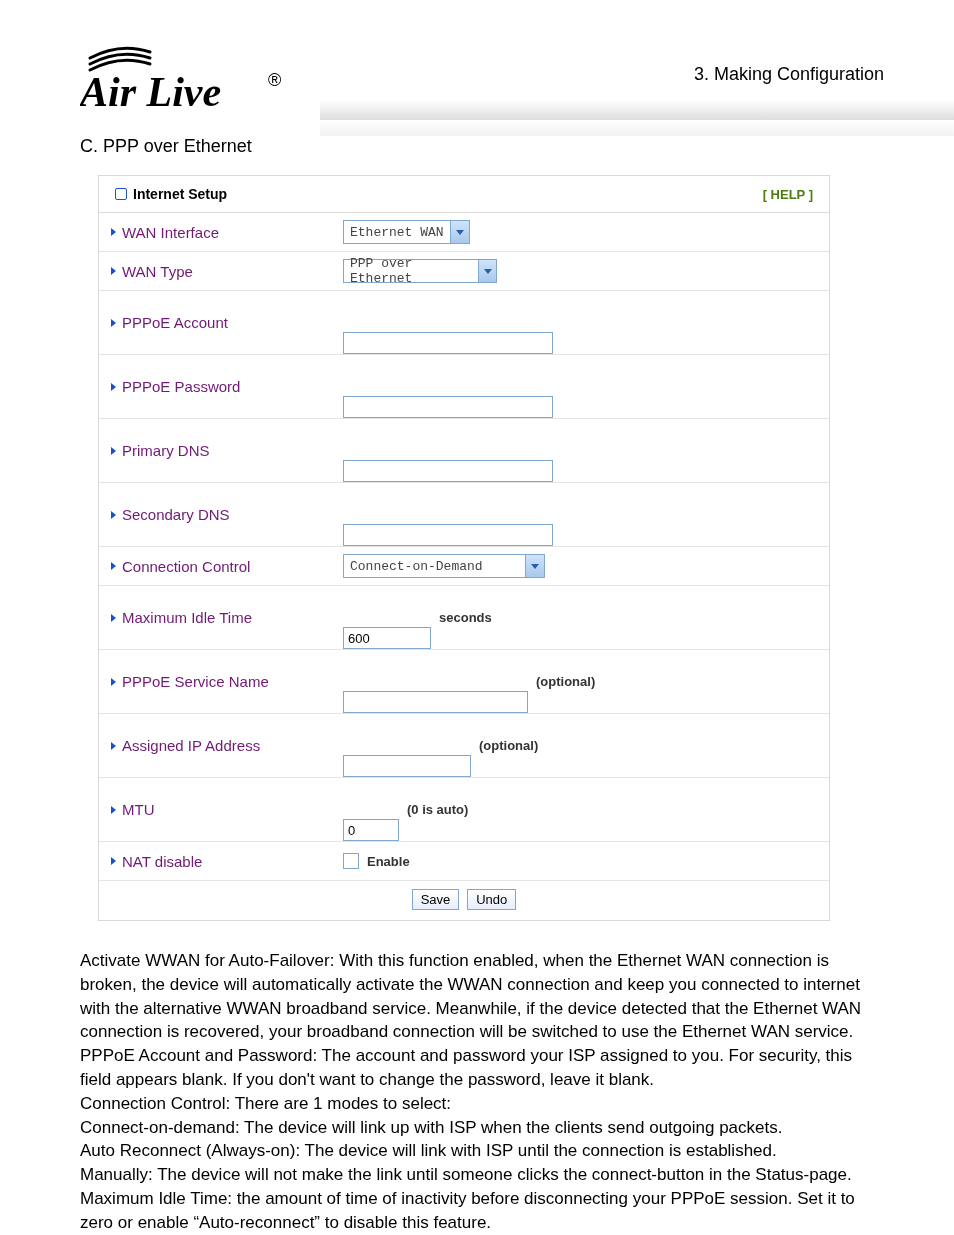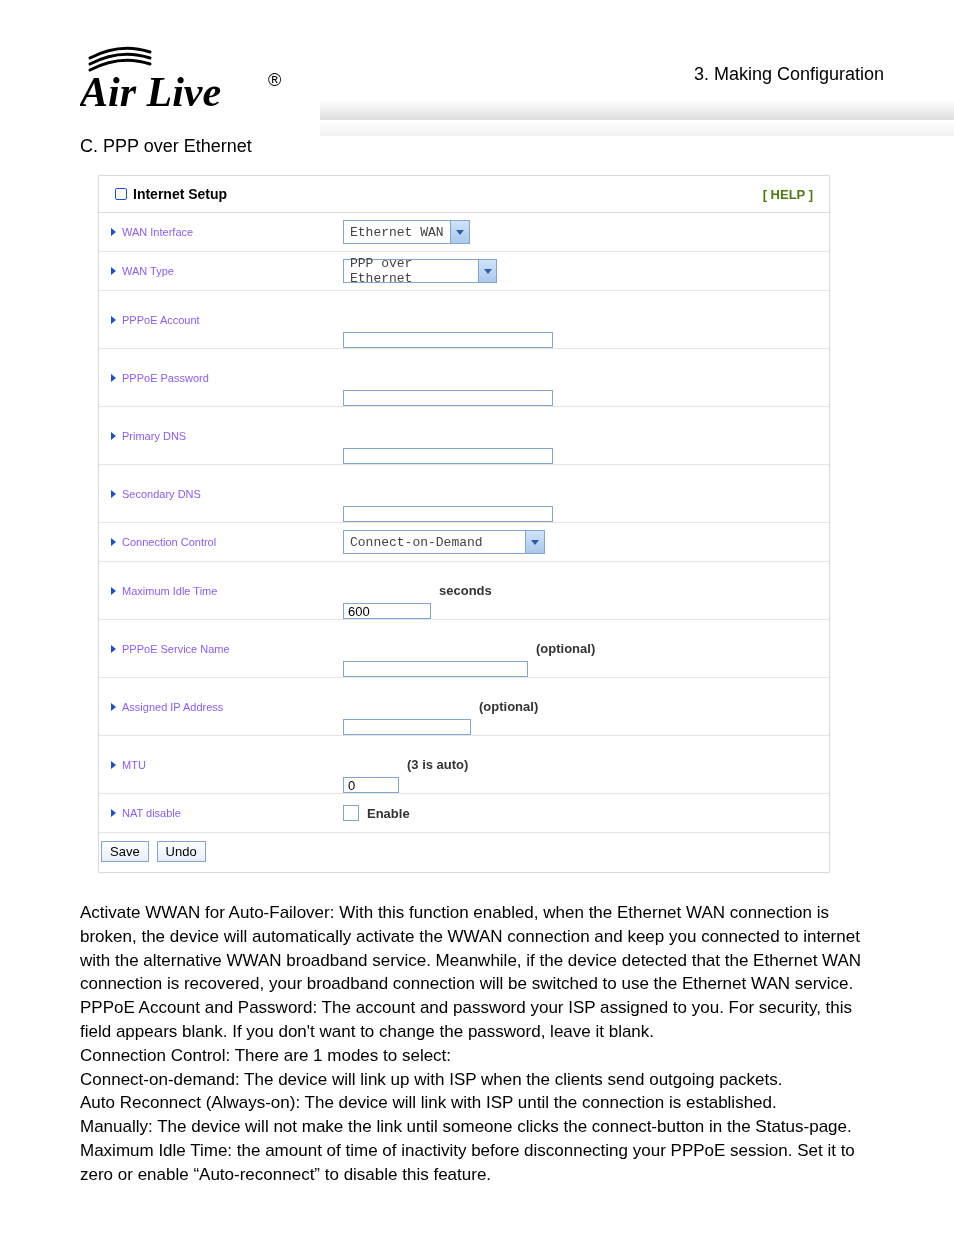--- a/index.html
+++ b/index.html
@@ -72,22 +72,22 @@
     align-items: center;
     border-bottom: 1px solid #e5e5e5;
     min-height: 38px;
     padding: 0 12px;
   }
   .row:last-child { border-bottom: none; }
   .label-cell {
     width: 232px;
     display: flex;
     align-items: center;
-    color: #8b5cf6;
-    font-size: 11px;
+    color: #701a75;
+    font-size: 15px;
     gap: 6px;
   }
   .tri {
     width: 0; height: 0;
     border-top: 4px solid transparent;
     border-bottom: 4px solid transparent;
     border-left: 5px solid #1a4fcf;
   }
   .value-cell {
     flex: 1;
@@ -118,40 +118,40 @@
     justify-content: center;
   }
   .sel .sel-btn .chev {
     width: 0; height: 0;
     border-left: 4px solid transparent;
     border-right: 4px solid transparent;
     border-top: 5px solid #2a5ea8;
   }
   .txt {
     border: 1px solid #7fa7cf;
-    height: 16px;
+    height: 22px;
     background: #fff;
     box-sizing: border-box;
     padding: 0 4px;
     font-size: 13px;
     margin-top: 41px;
   }
   .txt.w-lg { width: 210px; }
   .txt.w-md { width: 185px; }
   .txt.w-sm { width: 88px; }
   .txt.w-xs { width: 56px; }
   .txt.w-mm { width: 128px; }
   .chk {
     width: 14px; height: 14px;
     border: 1px solid #7fa7cf;
     background: #fff;
     display: inline-block;
   }
   .btn-row {
-    text-align: left;
+    text-align: center;
     padding: 8px 0 10px 0;
   }
   .btn {
     display: inline-block;
     border: 1px solid #7fa7cf;
     padding: 2px 8px;
     font-size: 13px;
     background: linear-gradient(#fff,#e6eefb);
     margin: 0 2px;
   }
@@ -326,21 +326,21 @@
       </div>
     </div>
 
     <div class="row">
       <div class="label-cell">
           <span class="tri"></span>
           <span>MTU</span>
         </div>
       <div class="value-cell">
         <input class="txt w-xs" value="0" style="">
-        <span class="hint">(3 is auto)</span>
+        <span class="hint">(0 is auto)</span>
       </div>
     </div>
 
     <div class="row">
       <div class="label-cell">
           <span class="tri"></span>
           <span>NAT disable</span>
         </div>
       <div class="value-cell">
         <span class="chk"></span>

